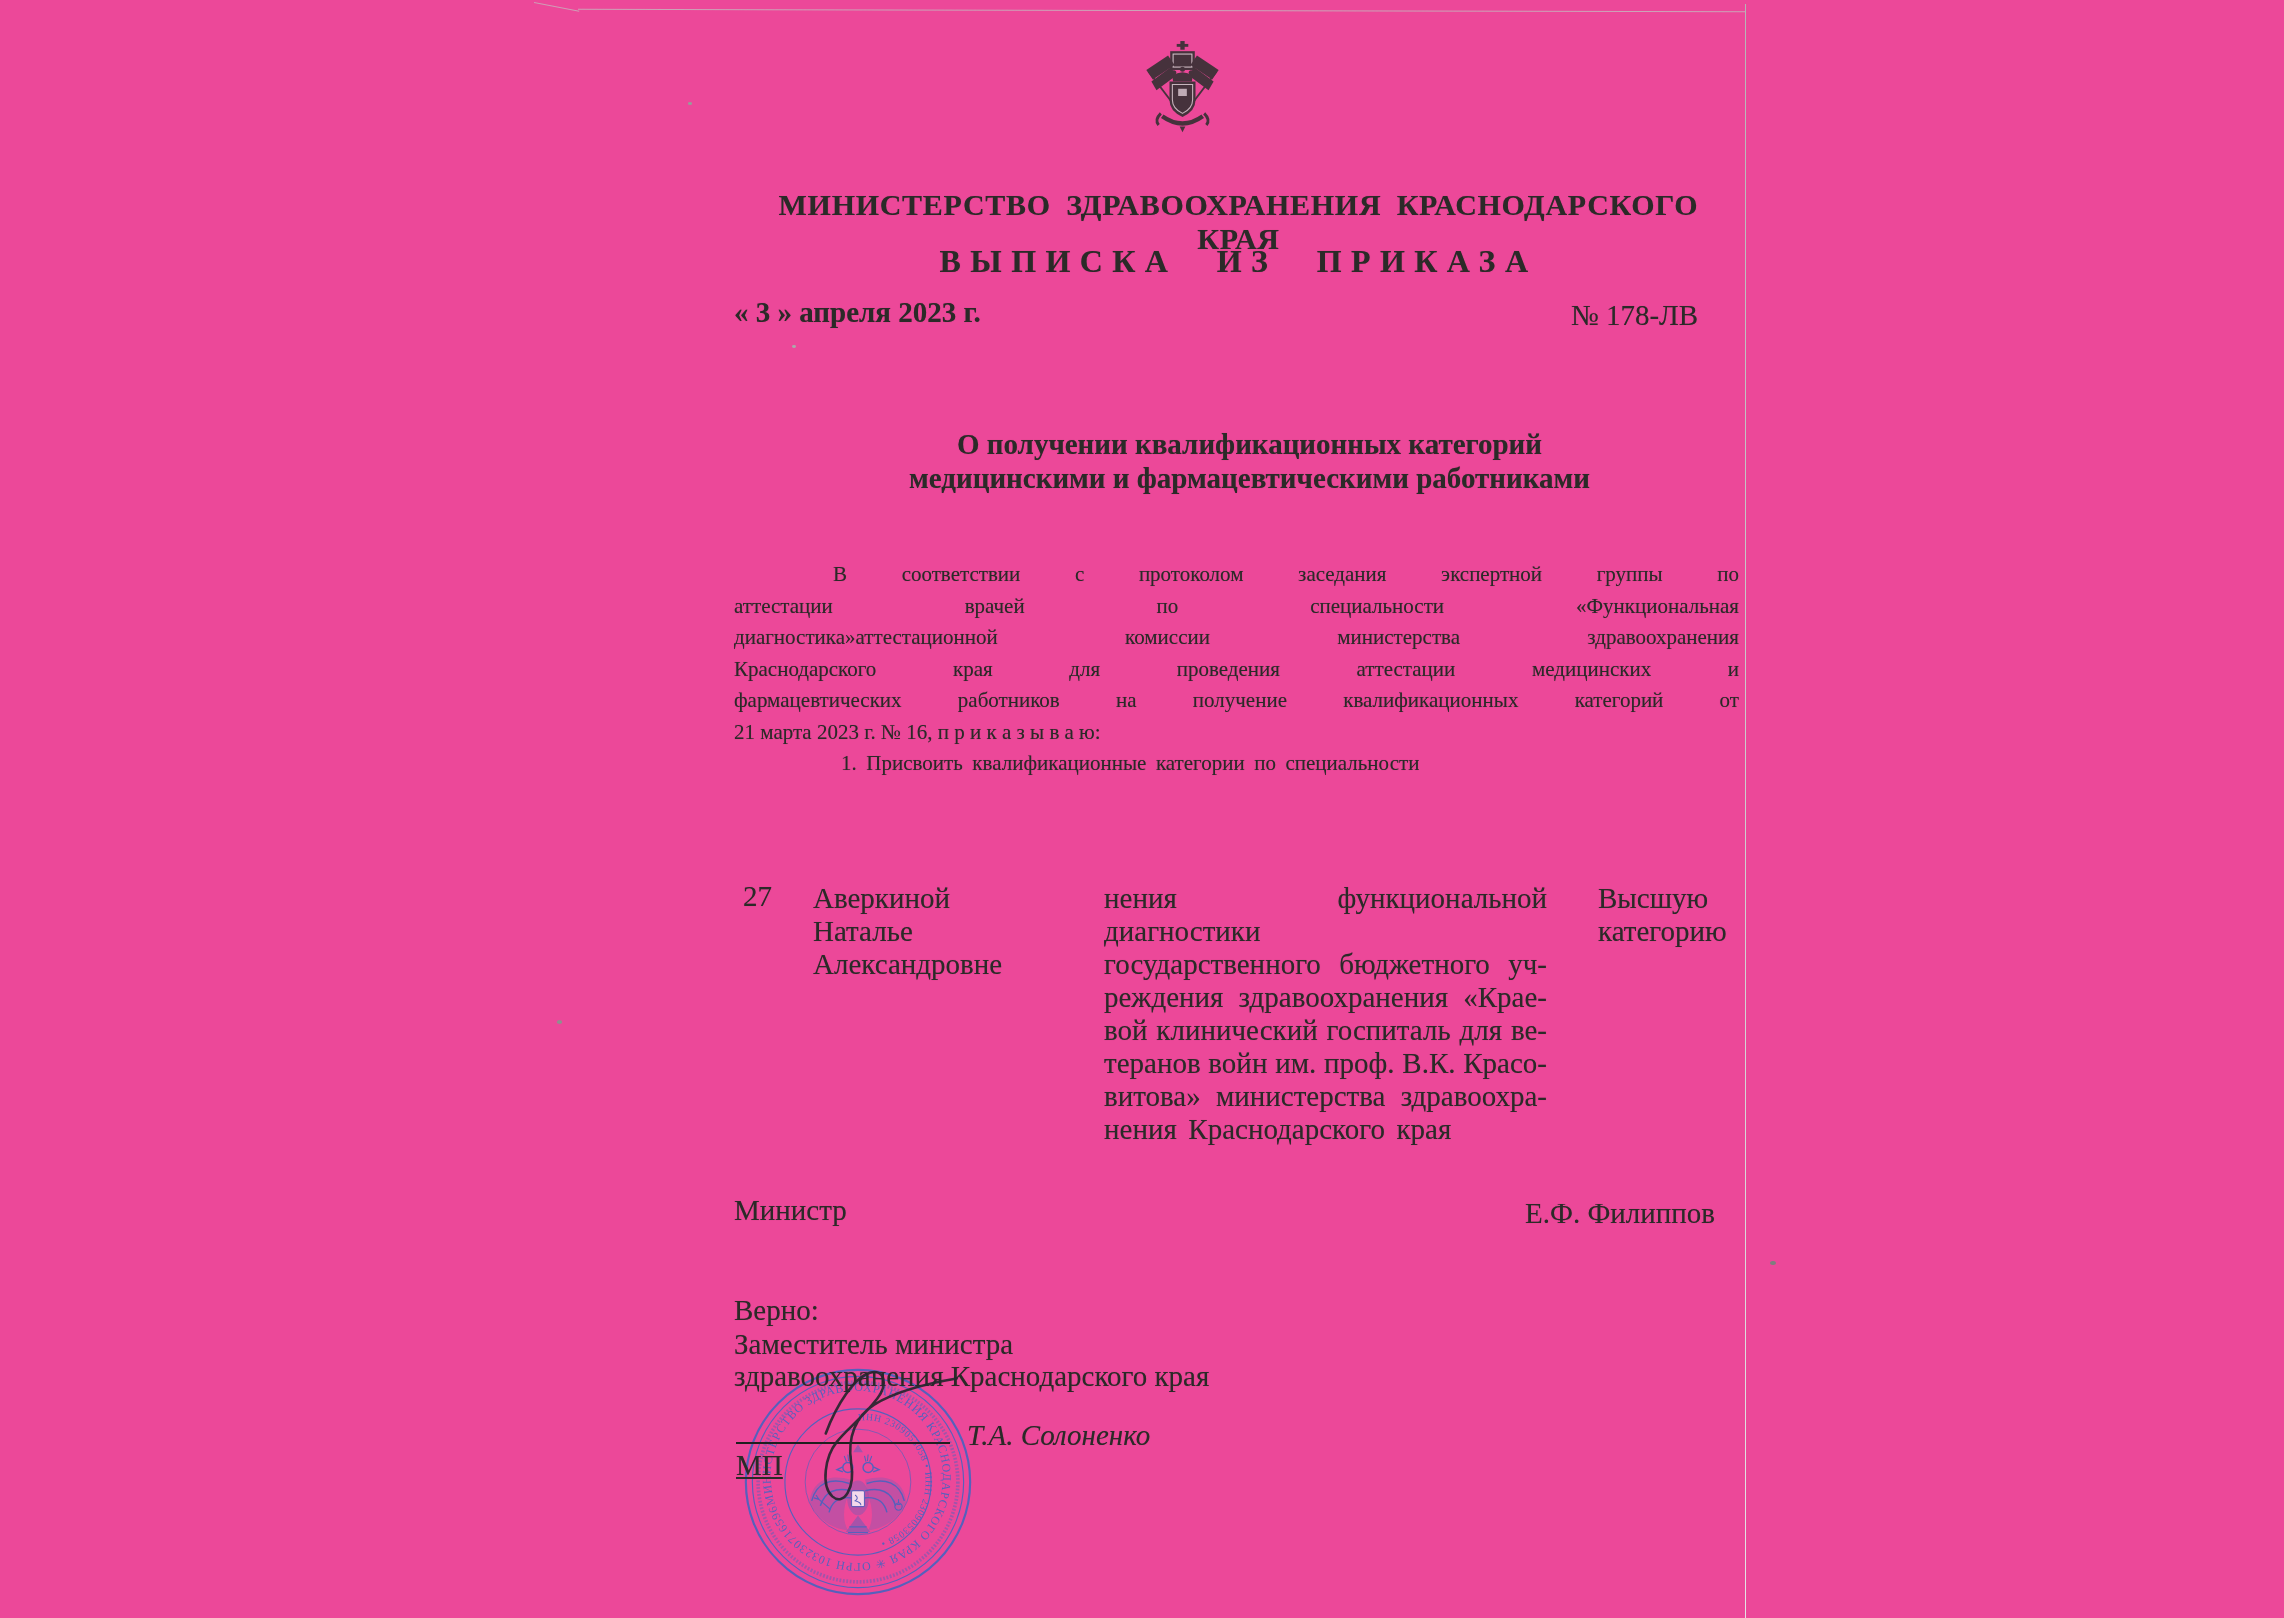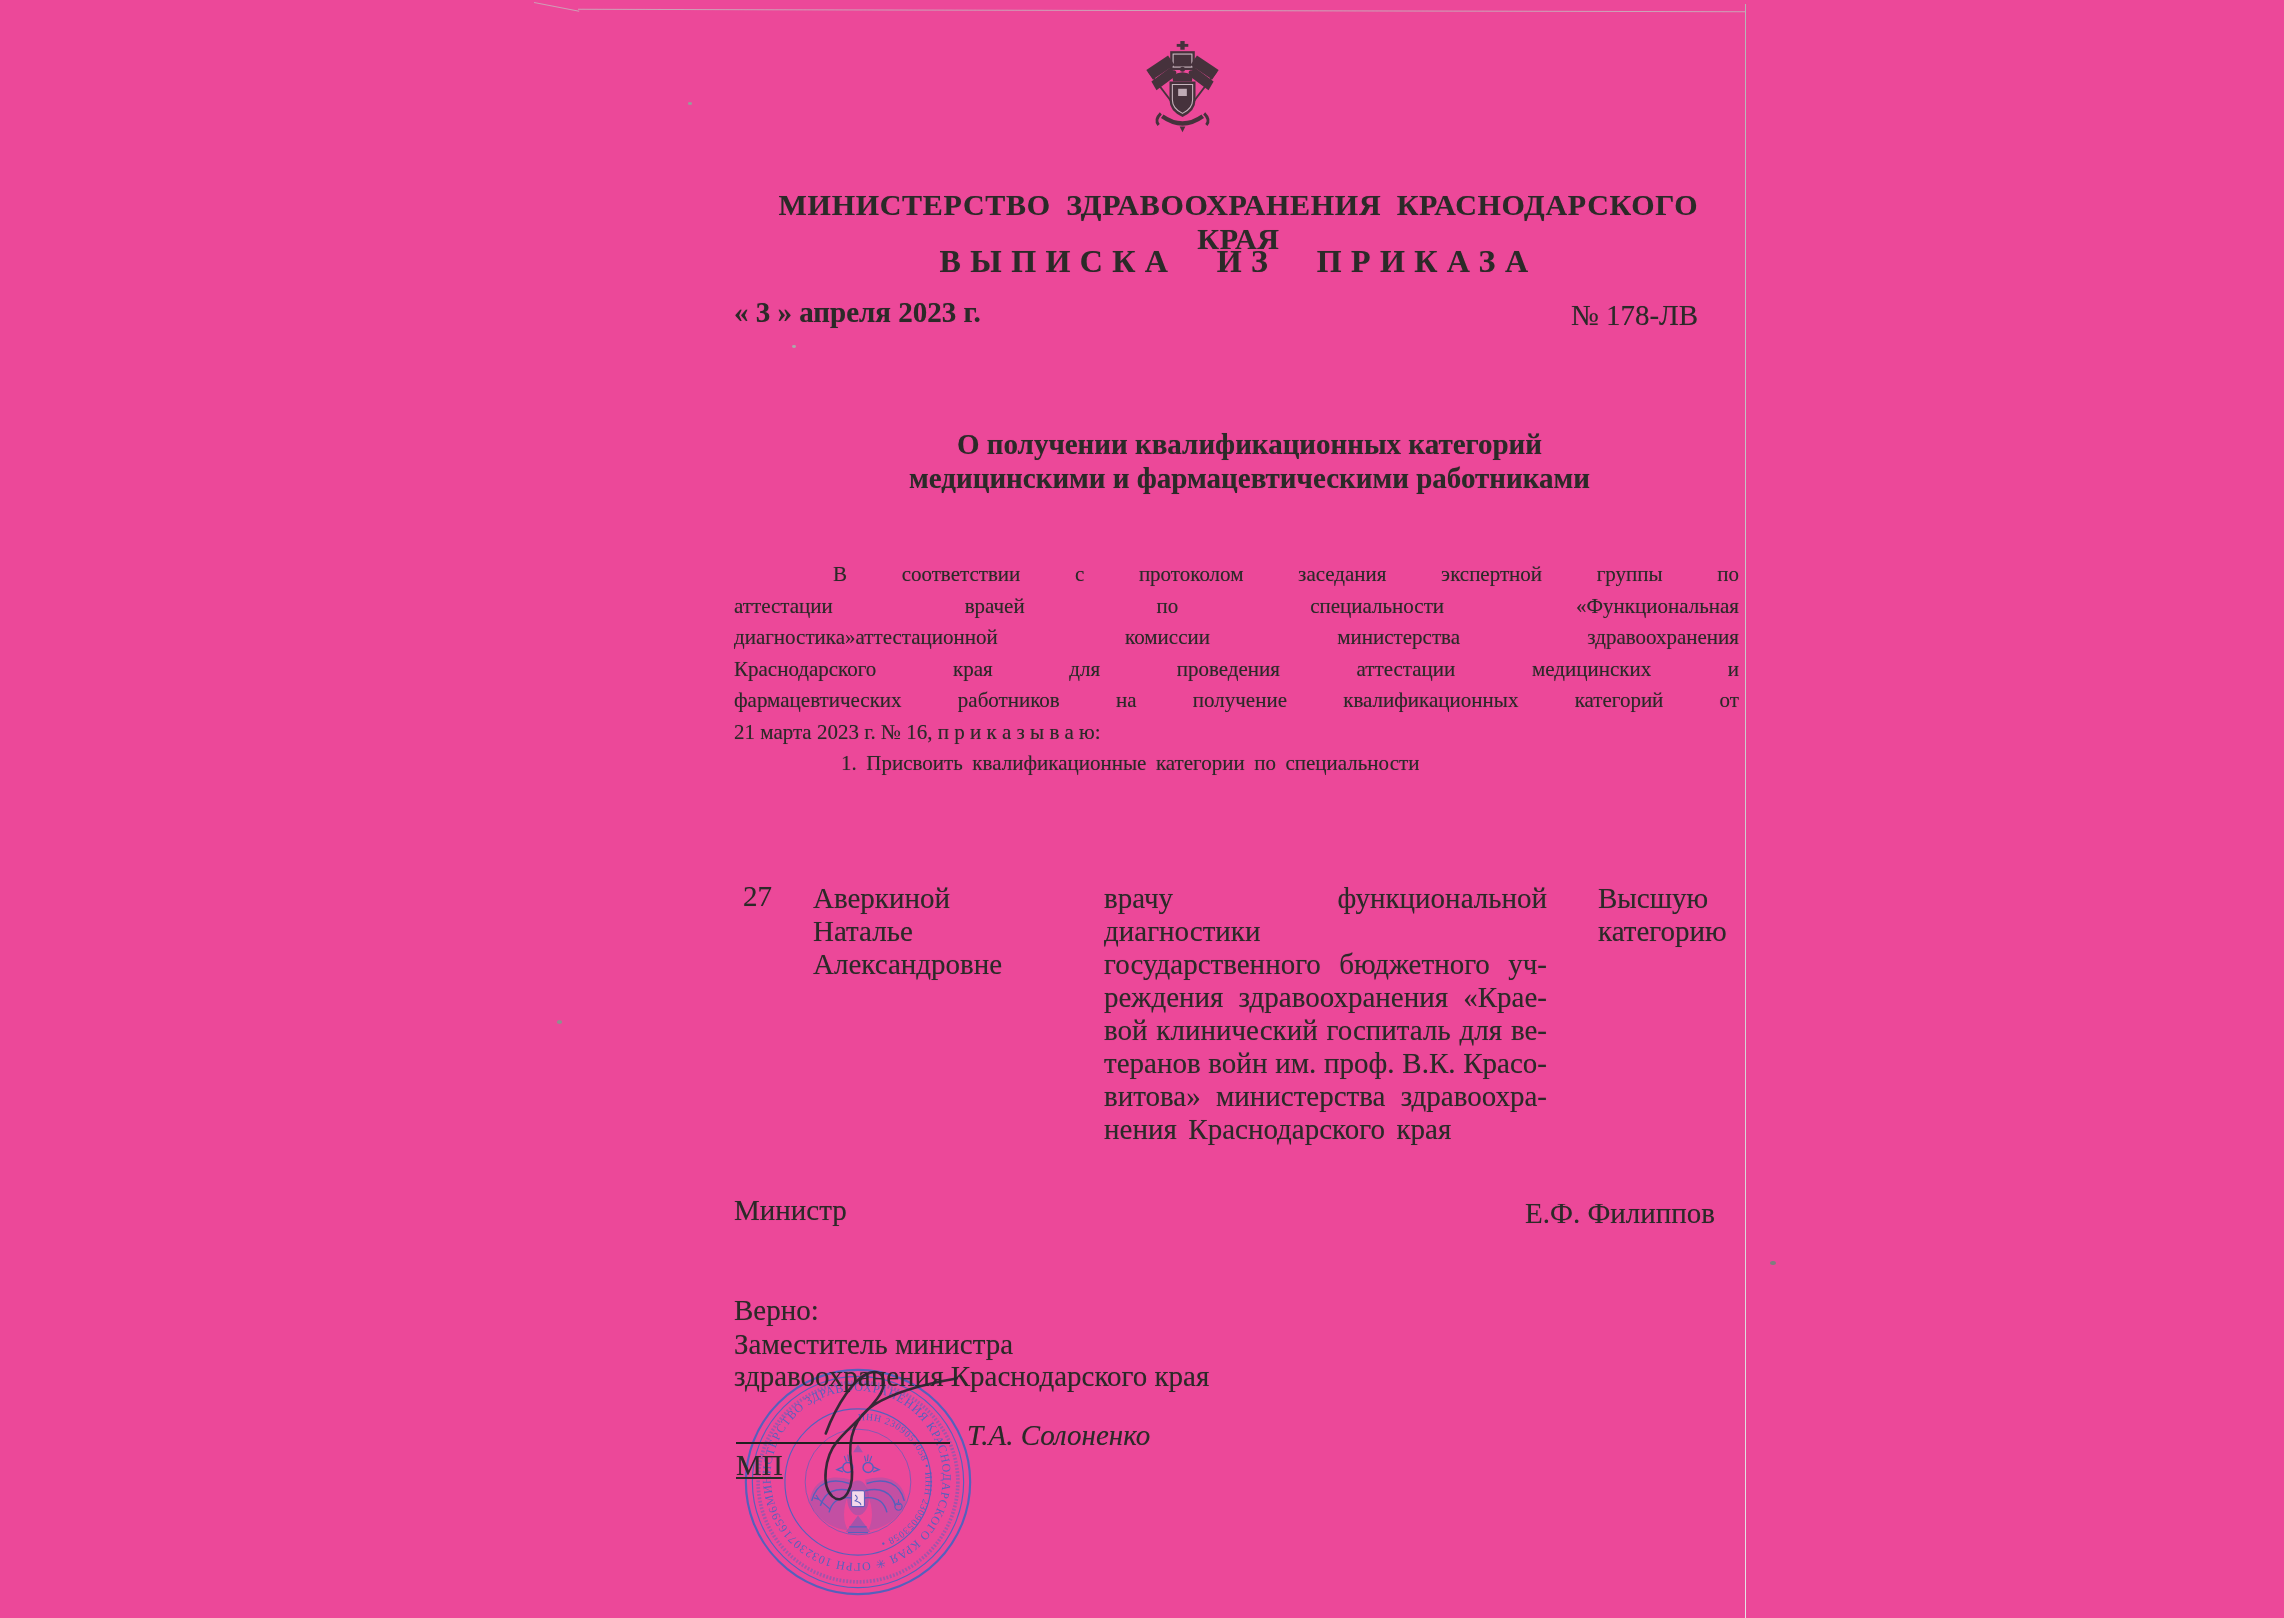--- a/index.html
+++ b/index.html
@@ -80,21 +80,21 @@
     <div class="bodyline" style="text-indent:107px;word-spacing:4.3px;">1. Присвоить  квалификационные  категории  по специальности</div>
   </div>
 
   <div class="t" style="left:743px;top:880px;font-size:29px;">27</div>
   <div class="t" style="left:813px;top:882px;width:275px;">
     <div class="nameline">Аверкиной</div>
     <div class="nameline">Наталье</div>
     <div class="nameline">Александровне</div>
   </div>
   <div class="t" style="left:1104px;top:882px;width:443px;">
-    <div class="col3line just">врачу функциональной диагностики</div>
+    <div class="col3line just">нения функциональной диагностики</div>
     <div class="col3line just">государственного бюджетного уч-</div>
     <div class="col3line just">реждения здравоохранения «Крае-</div>
     <div class="col3line just">вой клинический госпиталь для ве-</div>
     <div class="col3line just">теранов войн им. проф. В.К. Красо-</div>
     <div class="col3line just">витова» министерства здравоохра-</div>
     <div class="col3line" style="word-spacing:4.3px;">нения  Краснодарского  края</div>
   </div>
   <div class="t" style="left:1598px;top:882px;width:152px;">
     <div class="catline">Высшую</div>
     <div class="catline">категорию</div>

